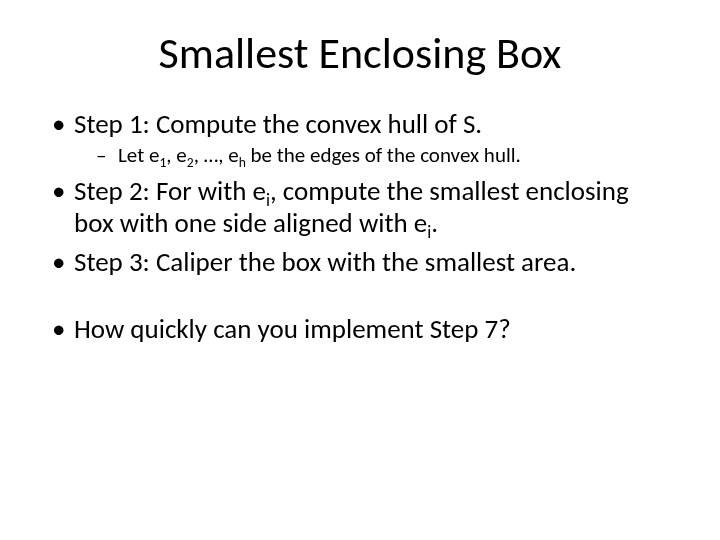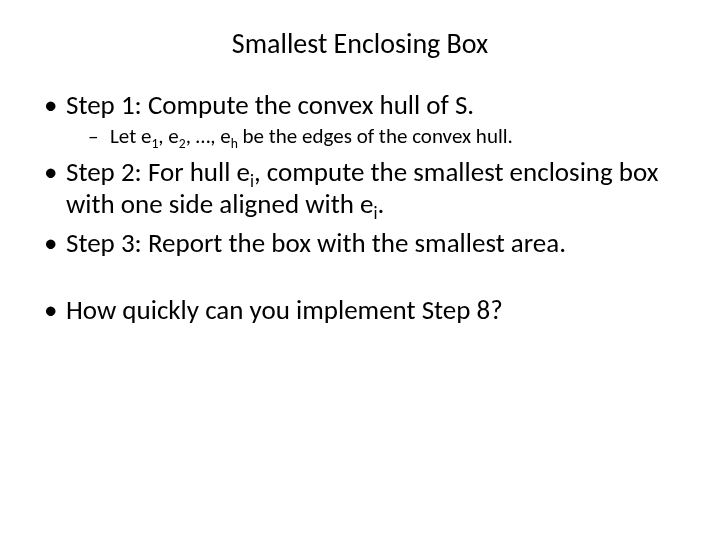--- a/index.html
+++ b/index.html
@@ -12,28 +12,28 @@
     color: #000;
   }
   .slide {
     box-sizing: border-box;
     width: 720px;
     height: 540px;
     padding: 18px 40px 30px 40px;
   }
   .title {
     text-align: center;
-    font-size: 28px;
+    font-size: 44px;
     font-weight: 400;
     margin: 8px 0 28px 0;
   }
   ul.level1 {
     list-style: none;
     padding: 0;
-    margin: 0;
+    margin: 8px;
     font-size: 27px;
     line-height: 1.22;
   }
   ul.level1 > li {
     position: relative;
     padding-left: 26px;
     margin: 0 0 6px 0;
   }
   ul.level1 > li::before {
     content: "•";
@@ -79,27 +79,27 @@
     <li>
       <span>Step 1: Compute the convex hull of S.</span>
       <ul class="level2">
         <li>
           <span>Let e</span><sub>1</sub><span>, e</span><sub>2</sub><span>, …, e</span><sub>h</sub><span> be the edges of the convex hull.</span>
         </li>
       </ul>
     </li>
 
     <li>
-      <span>Step 2: For hull e</span><sub>i</sub><span>, compute the smallest enclosing box with one side aligned with e</span><sub>i</sub><span>.</span>
+      <span>Step 2: For with e</span><sub>i</sub><span>, compute the smallest enclosing box with one side aligned with e</span><sub>i</sub><span>.</span>
     </li>
 
     <li>
-      <span>Step 3: Report the box with the smallest area.</span>
+      <span>Step 3: Caliper the box with the smallest area.</span>
     </li>
 
     <li class="gap" style="list-style: none; padding: 0px; margin: 0px; height: 28px; position: static;"></li>
 
     <li>
-      <span>How quickly can you implement Step 8?</span>
+      <span>How quickly can you implement Step 7?</span>
     </li>
 
   </ul>
 </div>
 
 </body></html>

